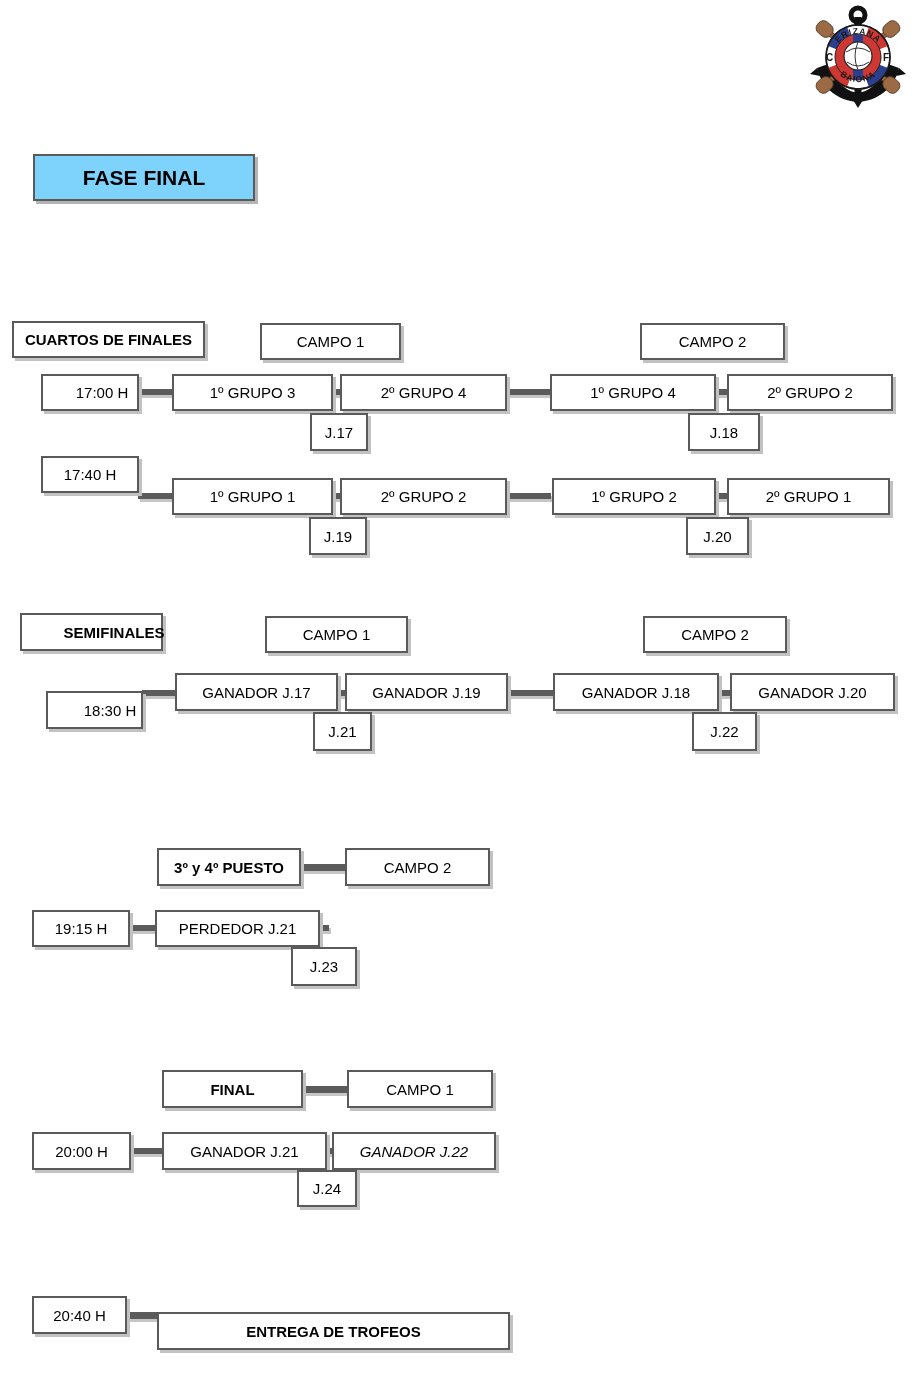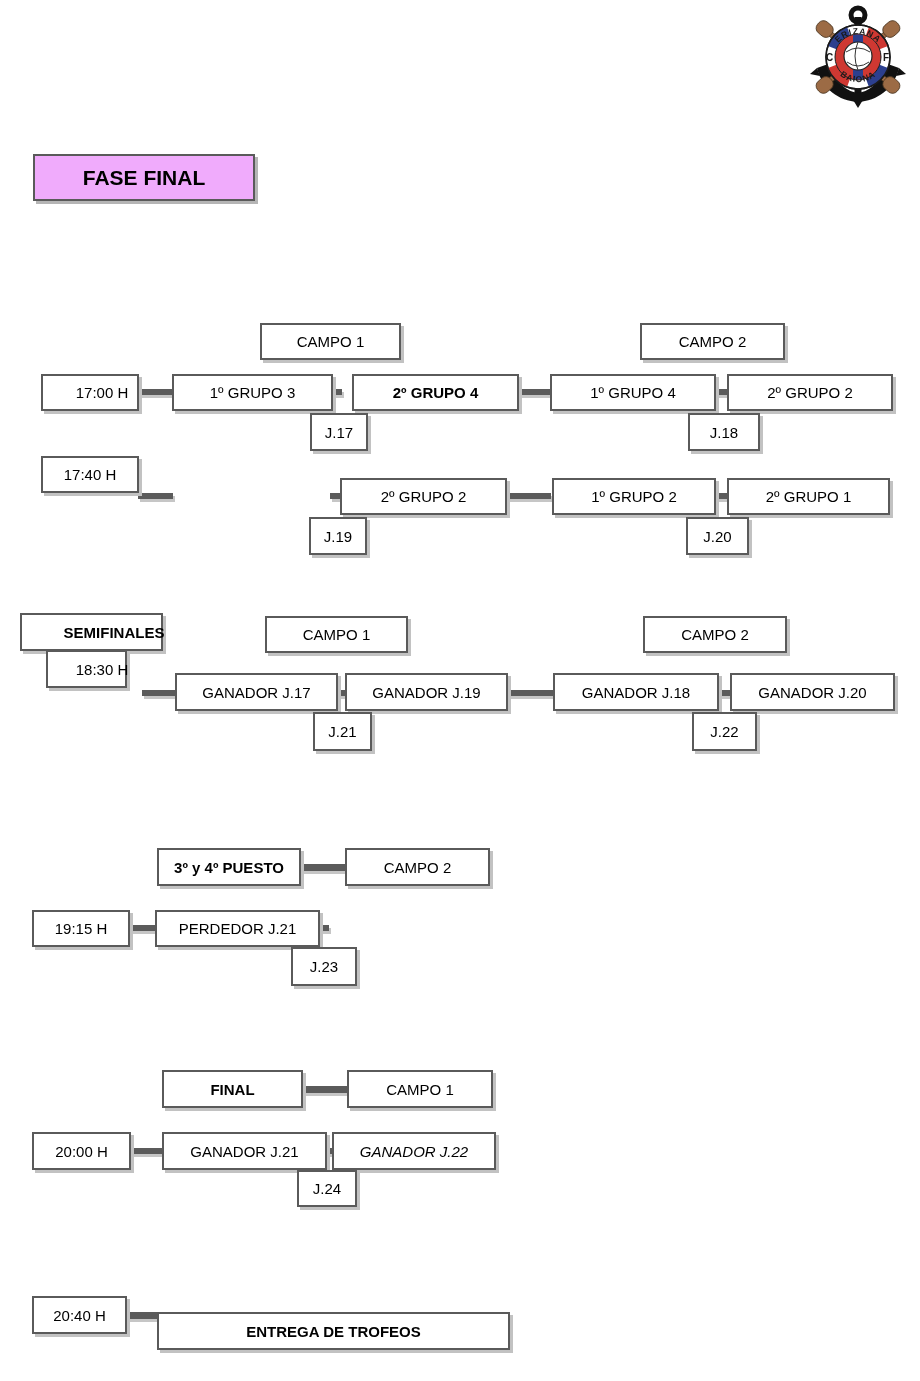--- a/index.html
+++ b/index.html
@@ -8,21 +8,21 @@
     font-family:"Liberation Sans", sans-serif; color:#000; overflow:hidden;
   }
   .box {
     position:absolute; box-sizing:border-box; background:#ffffff;
     border:2px solid #5a5a5a; box-shadow:3px 3px 0 #c2c2c2;
     display:flex; align-items:center; justify-content:center;
     font-size:15px; line-height:1; white-space:nowrap;
   }
   .bold { font-weight:bold; }
   .title-box {
-    background:#f0abfc; font-weight:bold; font-size:21px;
+    background:#7dd3fc; font-weight:bold; font-size:21px;
     border:2px solid #5a5a5a; box-shadow:3px 3px 0 #b5b5b5;
   }
   .conn {
     position:absolute; height:6px; background:#5b5b5b;
     box-shadow:2px 3px 0 #c6c6c6;
   }
   .logo { position:absolute; left:806px; top:4px; width:104px; height:106px; }
 </style>
 </head>
 <body>
@@ -86,55 +86,57 @@
     </text>
     <text font-size="8.5" font-weight="bold" fill="#1a1a1a" letter-spacing="1" font-family="Liberation Sans, sans-serif">
       <textPath href="#botArc" startOffset="50%" text-anchor="middle">BAIONA</textPath>
     </text>
     <text x="20" y="57" font-size="10" font-weight="bold" fill="#1a1a1a" font-family="Liberation Sans, sans-serif">C</text>
     <text x="77" y="57" font-size="10" font-weight="bold" fill="#1a1a1a" font-family="Liberation Sans, sans-serif">F</text>
   </svg>
 
   <div class="box title-box" style="left:33px; top:154px; width:222px; height:47px;">FASE FINAL</div>
 
+  <div class="box bold" style="left:12px; top:321px; width:193px; height:37px;">CUARTOS DE FINALES</div>
   <div class="box" style="left:260px; top:323px; width:141px; height:37px;">CAMPO 1</div>
   <div class="box" style="left:640px; top:323px; width:145px; height:37px;">CAMPO 2</div>
 
   <div class="conn" style="left:138px; top:389px; width:35px;"></div>
   <div class="conn" style="left:330px; top:389px; width:12px;"></div>
   <div class="conn" style="left:505px; top:389px; width:46px;"></div>
   <div class="conn" style="left:714px; top:389px; width:14px;"></div>
   <div class="box" style="left:41px; top:374px; width:98px; height:37px;padding-left:24px;">17:00 H</div>
   <div class="box" style="left:172px; top:374px; width:161px; height:37px;">1º GRUPO 3</div>
-  <div class="box" style="left:352px; top:374px; width:167px; height:37px;font-weight:bold;">2º GRUPO 4</div>
+  <div class="box" style="left:340px; top:374px; width:167px; height:37px;">2º GRUPO 4</div>
   <div class="box" style="left:310px; top:413px; width:58px; height:38px;">J.17</div>
   <div class="box" style="left:550px; top:374px; width:166px; height:37px;">1º GRUPO 4</div>
   <div class="box" style="left:727px; top:374px; width:166px; height:37px;">2º GRUPO 2</div>
   <div class="box" style="left:688px; top:413px; width:72px; height:38px;">J.18</div>
 
   <div class="conn" style="left:138px; top:493px; width:35px;"></div>
   <div class="conn" style="left:330px; top:493px; width:12px;"></div>
   <div class="conn" style="left:505px; top:493px; width:46px;"></div>
   <div class="conn" style="left:714px; top:493px; width:14px;"></div>
   <div class="box" style="left:41px; top:456px; width:98px; height:37px;">17:40 H</div>
+  <div class="box" style="left:172px; top:478px; width:161px; height:37px;">1º GRUPO 1</div>
   <div class="box" style="left:340px; top:478px; width:167px; height:37px;">2º GRUPO 2</div>
   <div class="box" style="left:309px; top:517px; width:58px; height:38px;">J.19</div>
   <div class="box" style="left:552px; top:478px; width:164px; height:37px;">1º GRUPO 2</div>
   <div class="box" style="left:727px; top:478px; width:163px; height:37px;">2º GRUPO 1</div>
   <div class="box" style="left:686px; top:517px; width:63px; height:38px;">J.20</div>
 
   <div class="box bold" style="left:20px; top:613px; width:143px; height:38px;padding-left:45px;">SEMIFINALES</div>
   <div class="box" style="left:265px; top:616px; width:143px; height:37px;">CAMPO 1</div>
   <div class="box" style="left:643px; top:616px; width:144px; height:37px;">CAMPO 2</div>
 
   <div class="conn" style="left:142px; top:690px; width:33px;"></div>
   <div class="conn" style="left:336px; top:690px; width:11px;"></div>
   <div class="conn" style="left:506px; top:690px; width:47px;"></div>
   <div class="conn" style="left:717px; top:690px; width:15px;"></div>
-  <div class="box" style="left:46px; top:650px; width:81px; height:38px;padding-left:31px;">18:30 H</div>
+  <div class="box" style="left:46px; top:691px; width:97px; height:38px;padding-left:31px;">18:30 H</div>
   <div class="box" style="left:175px; top:673px; width:163px; height:38px;">GANADOR J.17</div>
   <div class="box" style="left:345px; top:673px; width:163px; height:38px;">GANADOR J.19</div>
   <div class="box" style="left:313px; top:712px; width:59px; height:39px;">J.21</div>
   <div class="box" style="left:553px; top:673px; width:166px; height:38px;">GANADOR J.18</div>
   <div class="box" style="left:730px; top:673px; width:165px; height:38px;">GANADOR J.20</div>
   <div class="box" style="left:692px; top:712px; width:65px; height:39px;">J.22</div>
 
   <div class="conn" style="left:300px; top:864px; width:46px; height:7px;"></div>
   <div class="box bold" style="left:157px; top:848px; width:144px; height:38px;">3º y 4º PUESTO</div>
   <div class="box" style="left:345px; top:848px; width:145px; height:38px;">CAMPO 2</div>

